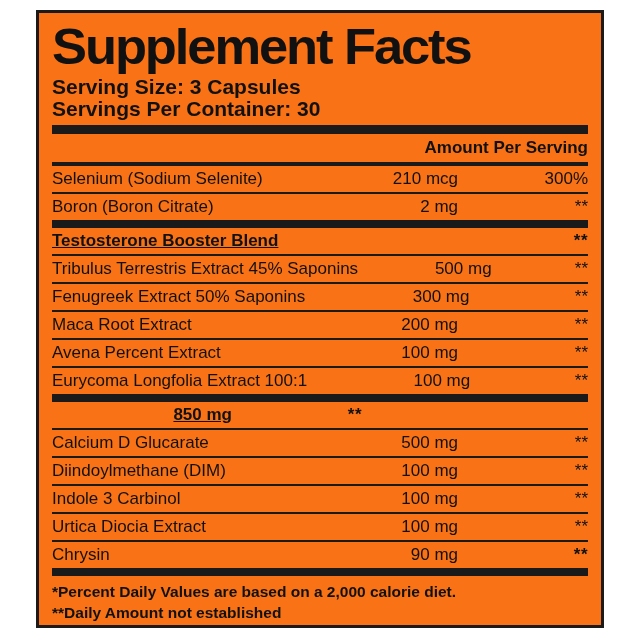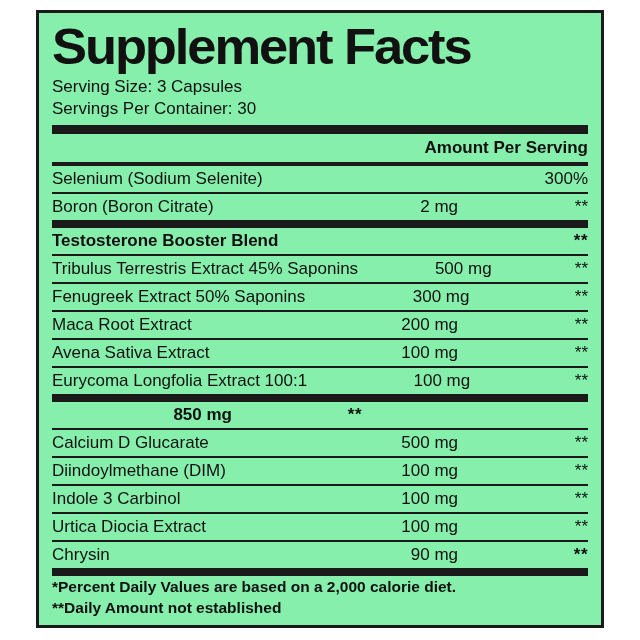--- a/index.html
+++ b/index.html
@@ -3,41 +3,41 @@
 <meta charset="utf-8">
 <style>
   html,body{margin:0;padding:0;}
   body{
     width:640px;height:640px;background:#ffffff;
     font-family:"Liberation Sans","DejaVu Sans",sans-serif;
     color:#111111;position:relative;overflow:hidden;
   }
   .panel{
     position:absolute;left:36px;top:10px;width:568px;height:618px;
-    border:3px solid #1a1a1a;background:#86efac;box-sizing:border-box;
+    border:3px solid #1a1a1a;background:#f97316;box-sizing:border-box;
     padding:6px 13px 8px 13px;overflow:hidden;
   }
   .title{
     font-weight:bold;font-size:50px;line-height:52px;letter-spacing:-2px;
     transform:scaleX(1.05);transform-origin:left center;white-space:nowrap;
     margin:2px 0 3px 0;
   }
-  .serving-line{font-size:17px;line-height:22px;font-weight:normal;}
+  .serving-line{font-size:21px;line-height:22px;font-weight:bold;}
   .bar{background:#1a1a1a;height:8px;width:100%;}
   .bar--top{height:9px;margin-top:5px;}
   .hline{background:#1a1a1a;height:4px;width:100%;}
   .row{display:flex;align-items:center;line-height:26px;font-size:17px;}
   .row .name{flex:1;text-align:left;white-space:nowrap;}
   .row .amt{width:180px;text-align:right;white-space:nowrap;}
   .row .dv{width:130px;text-align:right;white-space:nowrap;}
   .row.sep{border-top:2px solid #1a1a1a;justify-content:center;}
   .row.hdr{font-weight:bold;line-height:28px;}
-  .row--bold .name,.row--bold .amt{font-weight:bold;}
+  .row--bold .name,.row--bold .amt{font-weight:bold;text-decoration:underline;}
   .dvb{font-weight:bold;letter-spacing:0.5px;}
-  .footnotes{}
+  .footnotes{margin-top:5px;}
   .footnote{font-size:15.5px;line-height:21px;font-weight:bold;}
 </style>
 </head>
 <body>
 
 <div class="panel">
 
   <div class="title">Supplement Facts</div>
 
   <div class="serving-line">Serving Size: 3 Capsules</div>
@@ -47,20 +47,21 @@
 
   <div class="row hdr">
     <span class="name"></span>
     <span class="amt">Amount Per Serving</span>
   </div>
 
   <div class="hline"></div>
 
   <div class="row">
     <span class="name">Selenium (Sodium Selenite)</span>
+    <span class="amt">210 mcg</span>
     <span class="dv">300%</span>
   </div>
 
   <div class="row sep">
     <span class="name">Boron (Boron Citrate)</span>
     <span class="amt">2 mg</span>
     <span class="dv">**</span>
   </div>
 
   <div class="bar"></div>
@@ -82,21 +83,21 @@
     <span class="dv">**</span>
   </div>
 
   <div class="row sep">
     <span class="name">Maca Root Extract</span>
     <span class="amt">200 mg</span>
     <span class="dv">**</span>
   </div>
 
   <div class="row sep">
-    <span class="name">Avena Sativa Extract</span>
+    <span class="name">Avena Percent Extract</span>
     <span class="amt">100 mg</span>
     <span class="dv">**</span>
   </div>
 
   <div class="row sep">
     <span class="name">Eurycoma Longfolia Extract 100:1</span>
     <span class="amt">100 mg</span>
     <span class="dv">**</span>
   </div>
 

